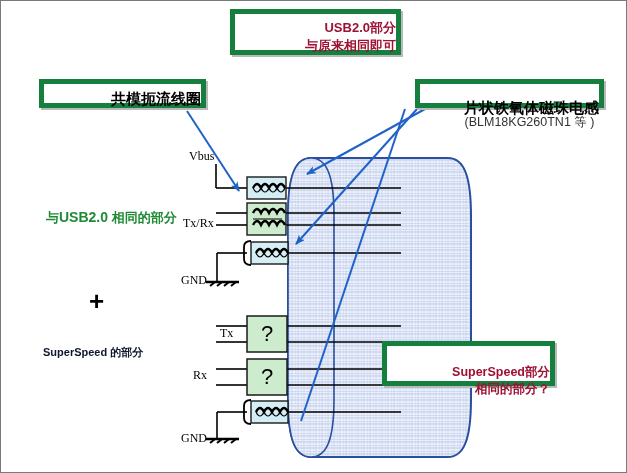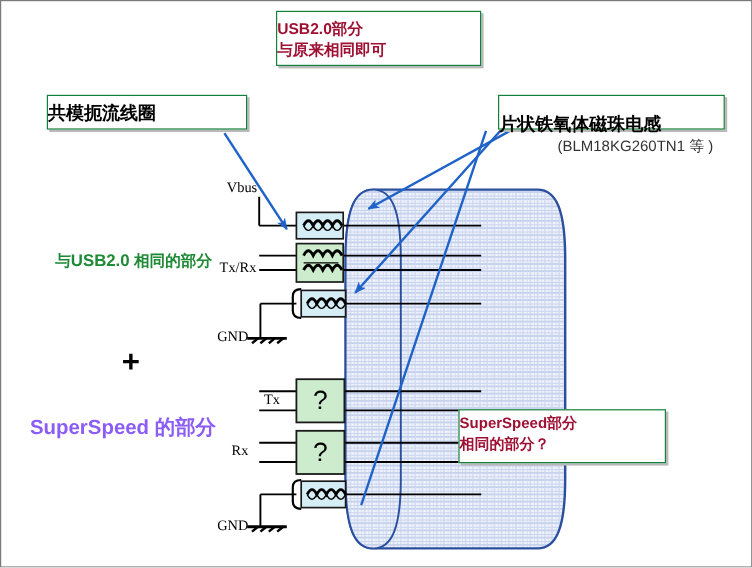--- a/index.html
+++ b/index.html
@@ -16,23 +16,23 @@
     border:1px solid #7a7a7a;
     background:#ffffff;
   }
   .abs{position:absolute;}
 
   
   .callout{
     position:absolute;
     box-sizing:border-box;
     background:#ffffff;
-    border:1px solid #15803d;
+    border:5px solid #15803d;
     box-shadow:2px 2px 0 #b9b9b9;
-    text-align:left;
+    text-align:right;
     line-height:1.35;
   }
   .callout .ln{display:block;white-space:nowrap;}
 
   #box-usb20{
     left:229px;top:8px;width:171px;height:46px;
     padding-top:5px;
     color:#9e1133;font-weight:bold;font-size:13px;
   }
   #box-choke{
@@ -41,41 +41,41 @@
     padding-top:5px;
   }
   #box-ferrite{
     left:414px;top:78px;width:189px;height:29px;
     color:#000000;font-weight:bold;font-size:15px;
     padding-top:14px;
   }
   #box-ss-question{
     left:381px;top:340px;width:173px;height:45px;
     color:#9e1133;font-weight:bold;font-size:12.5px;
-    padding-top:3px;
+    padding-top:18px;
   }
 
   
   .caption{
     position:absolute;
     color:#333333;font-size:12.5px;
     text-align:center;white-space:nowrap;
   }
   #cap-choke{left:38px;top:112px;width:167px;line-height:1.5;}
   #cap-ferrite{left:434px;top:113px;width:189px;}
 
   
   .sidelabel{
-    position:absolute;text-align:center;white-space:nowrap;
+    position:absolute;white-space:nowrap;
     font-weight:bold;line-height:1.45;
   }
   #lbl-usb20-part{left:45px;top:206px;width:125px;color:#1f8a35;font-size:13px;}
   #lbl-usb20-part .big{font-size:14px;}
   #lbl-plus{left:88px;top:282px;width:40px;color:#000;font-size:26px;font-weight:bold;}
-  #lbl-ss-part{left:24px;top:344px;width:135px;color:#8b5cf6;font-size:17px;}
+  #lbl-ss-part{left:42px;top:344px;width:135px;color:#0f172a;font-size:11px;}
 
   
   .signal{
     position:absolute;color:#000;font-size:12px;white-space:nowrap;
     font-family:Liberation Serif, serif;
   }
   #sig-vbus{left:188px;top:148px;}
   #sig-txrx{left:182px;top:215px;}
   #sig-gnd1{left:180px;top:272px;}
   #sig-tx{left:192px;top:325px;margin-left:27px;}

